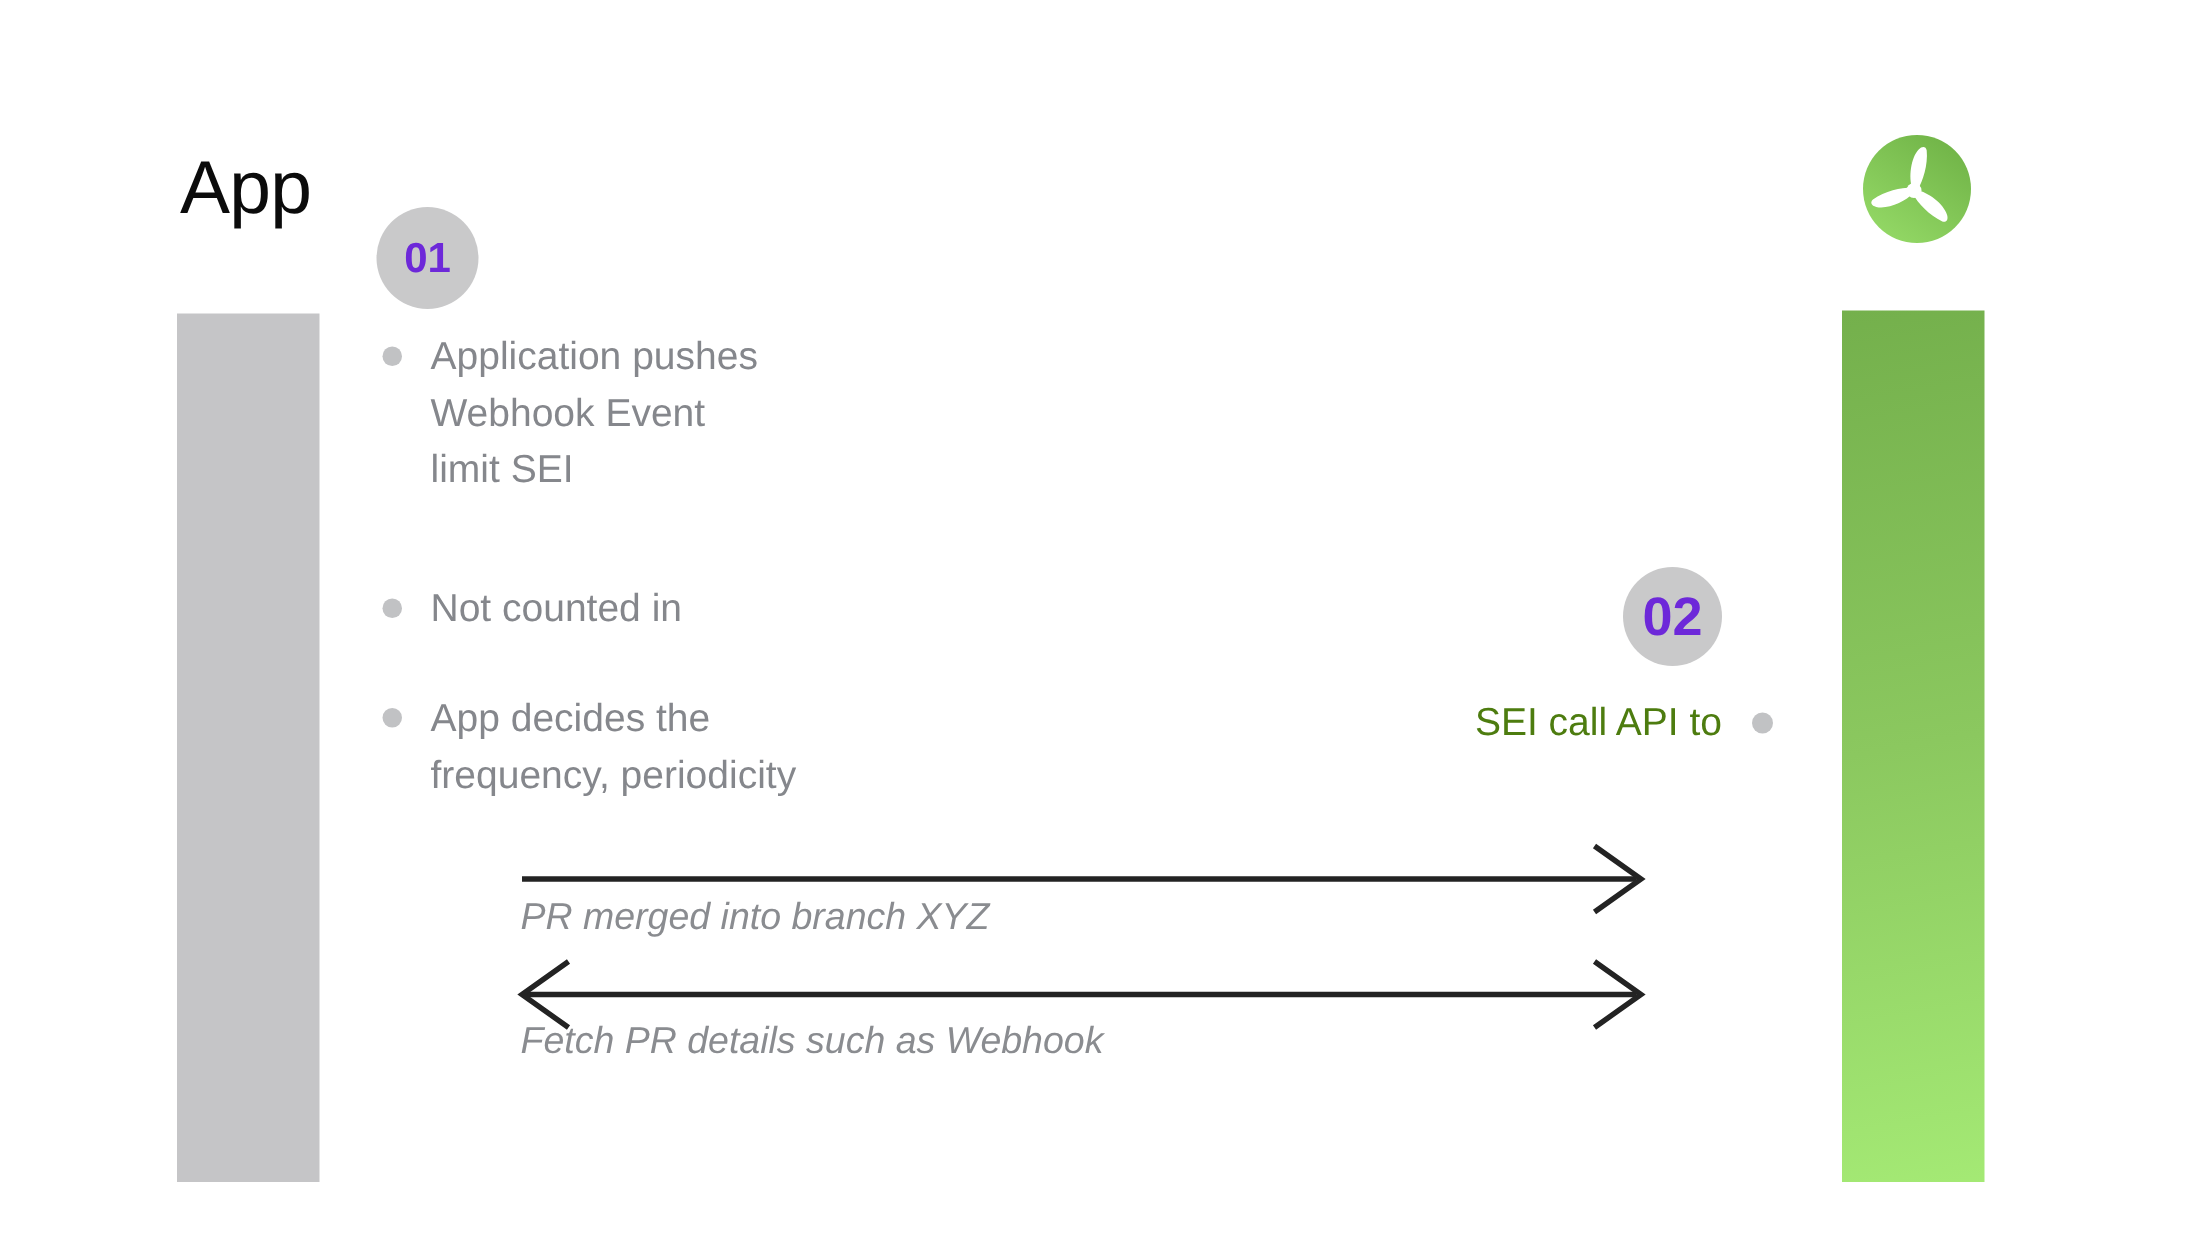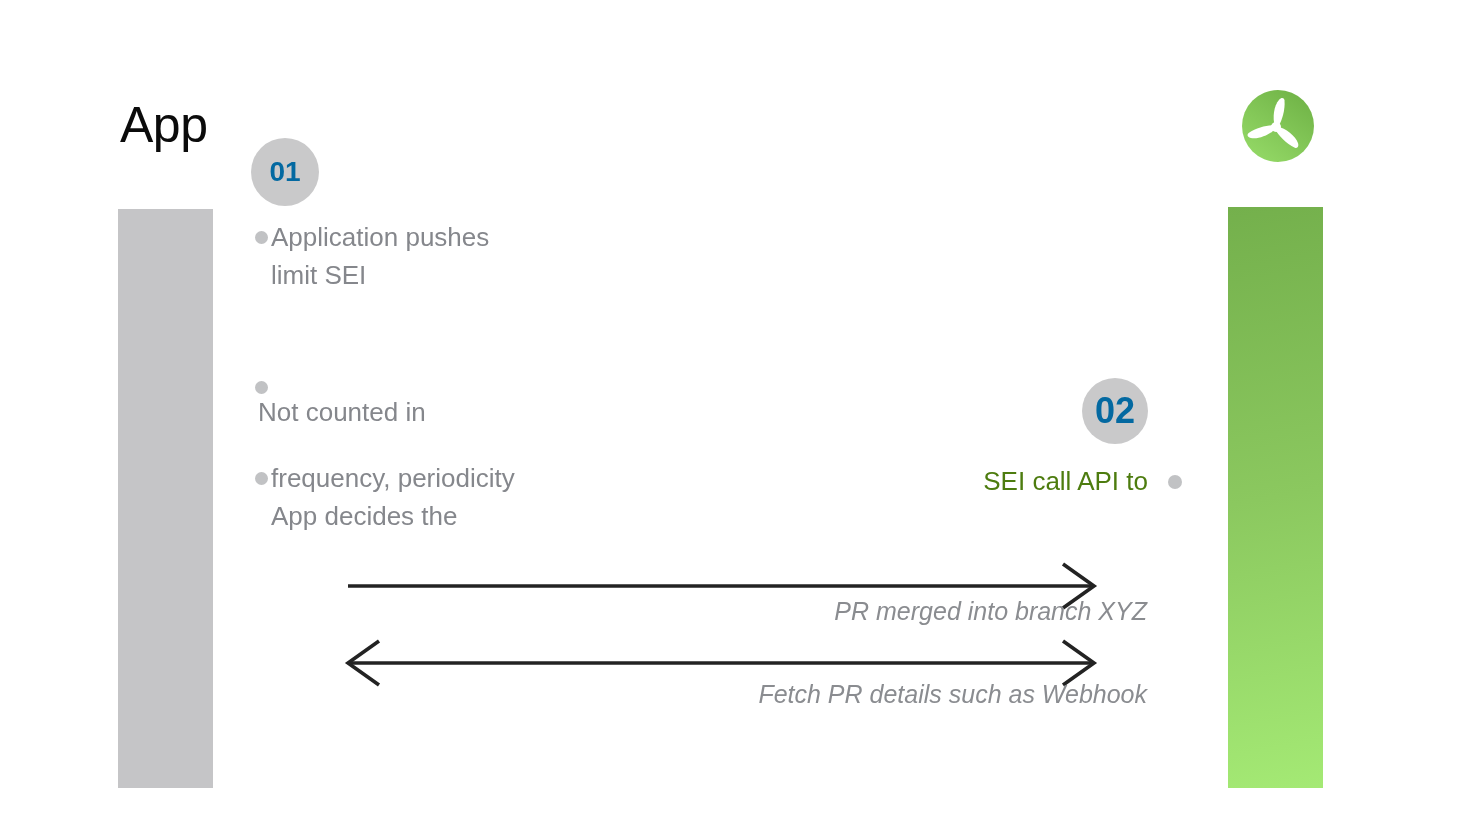--- a/index.html
+++ b/index.html
@@ -49,21 +49,21 @@
     left: 1242px;
     top: 90px;
     width: 72px;
     height: 72px;
   }
 
   .step-badge {
     position: absolute;
     border-radius: 50%;
     background: #c9c9ca;
-    color: #0369a1;
+    color: #6d28d9;
     font-weight: 700;
     display: flex;
     align-items: center;
     justify-content: center;
   }
   .badge-01 {
     left: 251px;
     top: 138px;
     width: 68px;
     height: 68px;
@@ -85,28 +85,28 @@
   }
   .bullet-dot {
     width: 13px;
     height: 13px;
     border-radius: 50%;
     background: #c1c2c4;
     margin-top: 12px;
     flex: 0 0 auto;
   }
   .bullet-text {
-    margin-left: 3px;
+    margin-left: 19px;
     font-size: 26px;
     line-height: 37.5px;
     color: #85878c;
     white-space: nowrap;
   }
   .row-1 { top: 219px; }
-  .row-2 { top: 369px; flex-direction: column; }
+  .row-2 { top: 387px; }
   .row-3 { top: 460px; }
 
   .right-note {
     position: absolute;
     right: 312px;
     top: 463px;
     text-align: right;
     font-size: 26px;
     line-height: 37.5px;
     color: #4d7c0f;
@@ -133,21 +133,21 @@
   .arrow-svg line, .arrow-svg polyline {
     stroke: #232323;
     stroke-width: 3.6;
     fill: none;
   }
 
   .arrow-label {
     position: absolute;
     left: 347px;
     width: 800px;
-    text-align: right;
+    text-align: left;
     font-size: 25px;
     font-style: italic;
     color: #8a8c90;
     line-height: 30px;
   }
   .label-1 { top: 596px; }
   .label-2 { top: 679px; }
 </style>
 </head>
 <body>
@@ -184,36 +184,37 @@
   </div>
 
   <div class="step-badge badge-01">
     <span>01</span>
   </div>
 
   <div class="bullet-row row-1">
     <span class="bullet-dot"></span>
     <div class="bullet-text">
       <div>Application pushes</div>
+      <div>Webhook Event</div>
       <div>limit SEI</div>
     </div>
   </div>
 
   <div class="bullet-row row-2">
     <span class="bullet-dot"></span>
     <div class="bullet-text">
       <div>Not counted in</div>
     </div>
   </div>
 
   <div class="bullet-row row-3">
     <span class="bullet-dot"></span>
     <div class="bullet-text">
+      <div>App decides the</div>
       <div>frequency, periodicity</div>
-      <div>App decides the</div>
     </div>
   </div>
 
   <div class="step-badge badge-02">
     <span>02</span>
   </div>
 
   <div class="right-note">
     <div>SEI call API to</div>
   </div>

